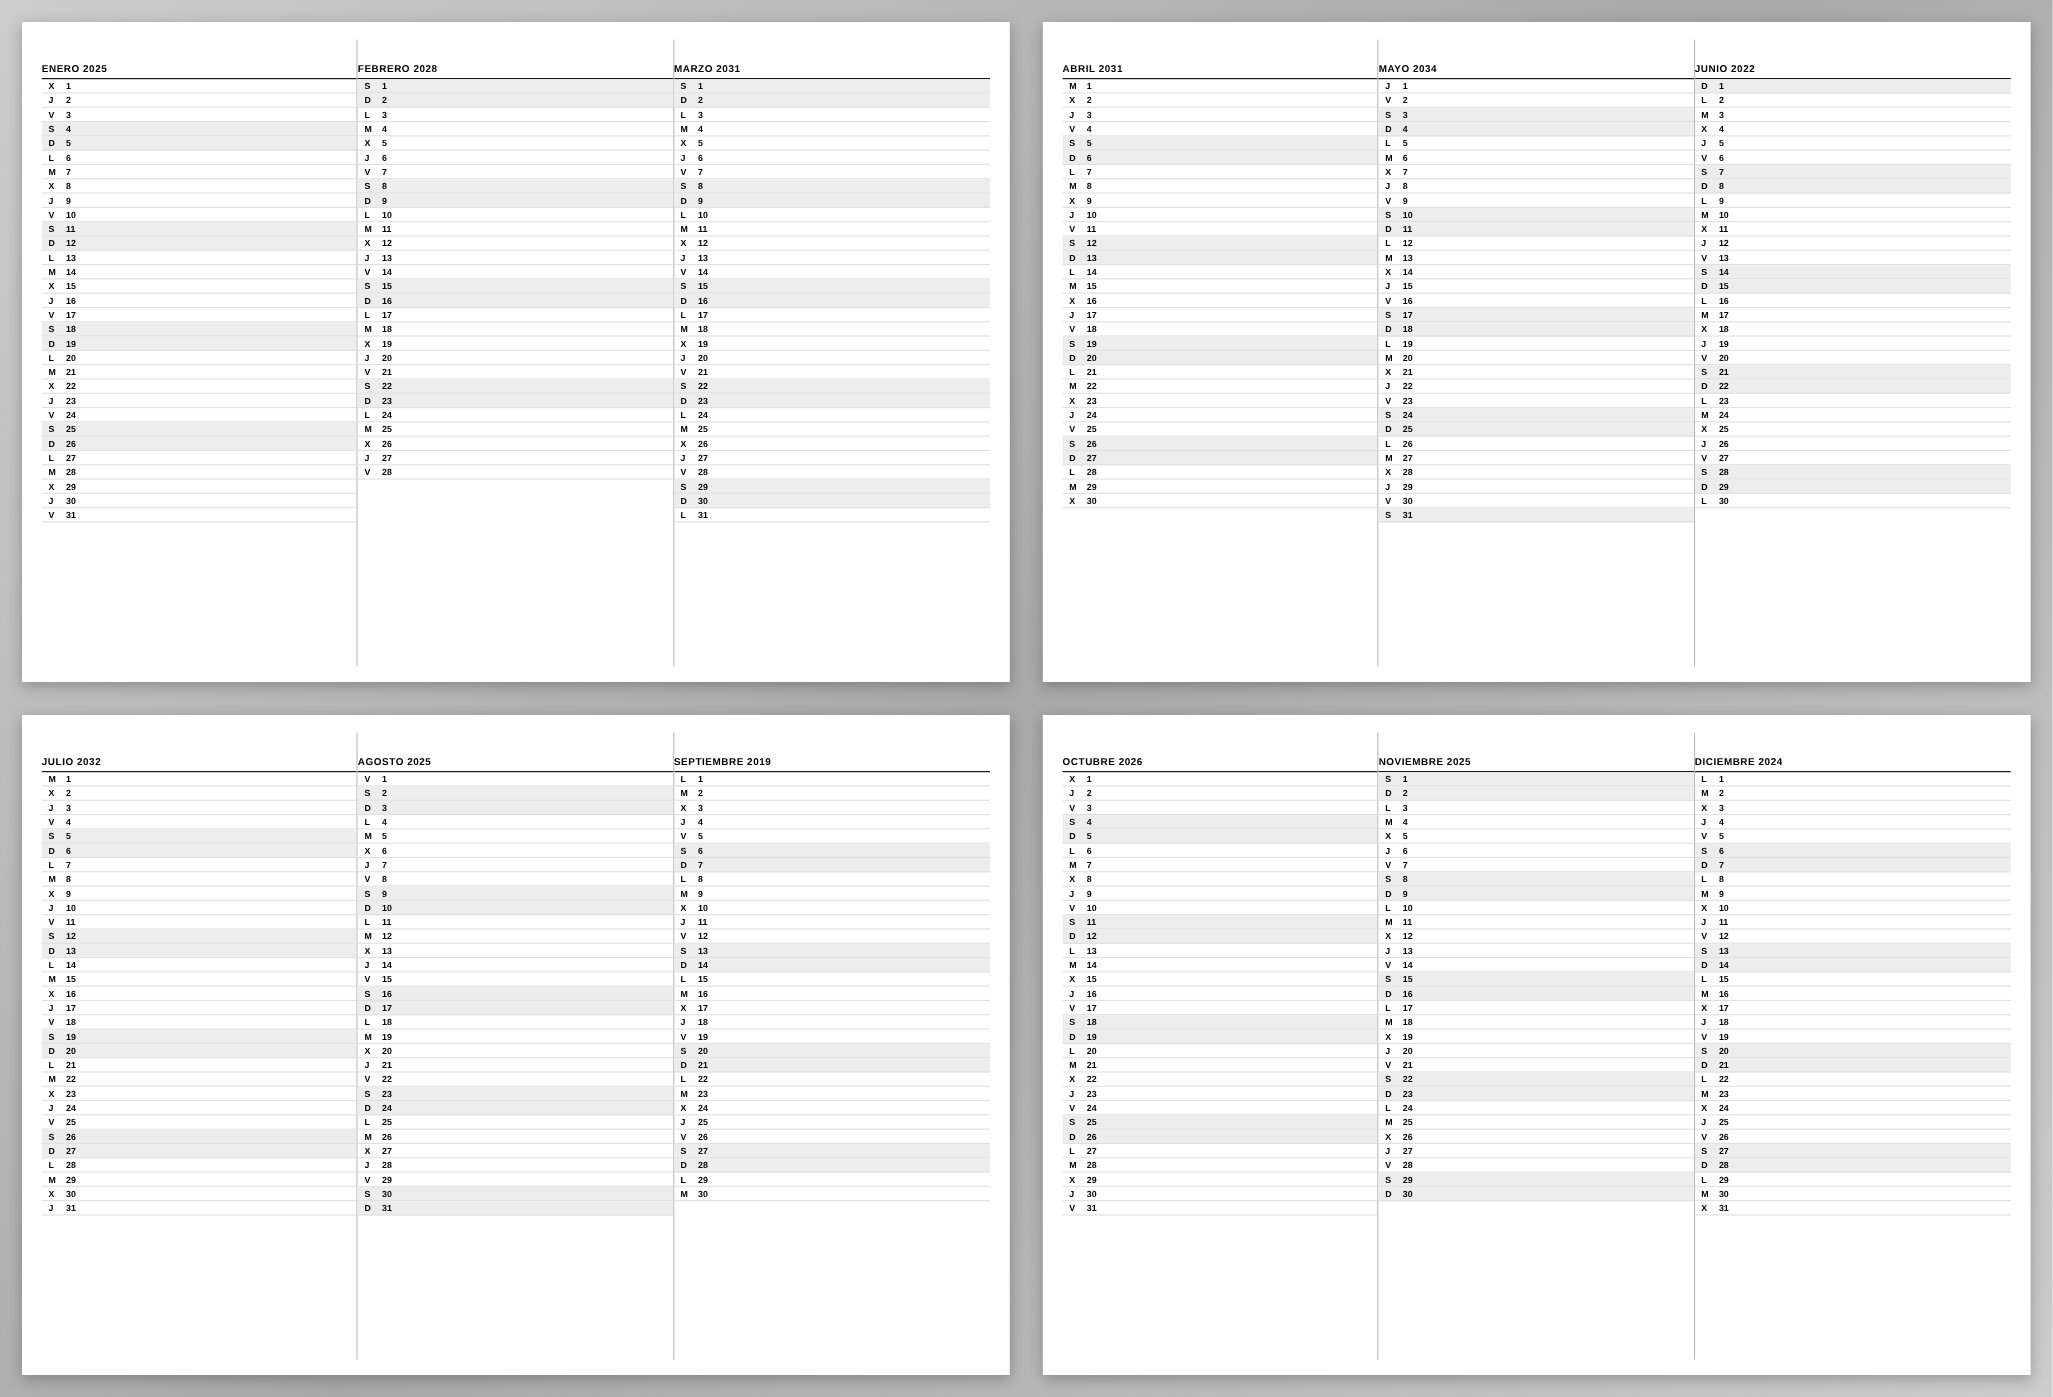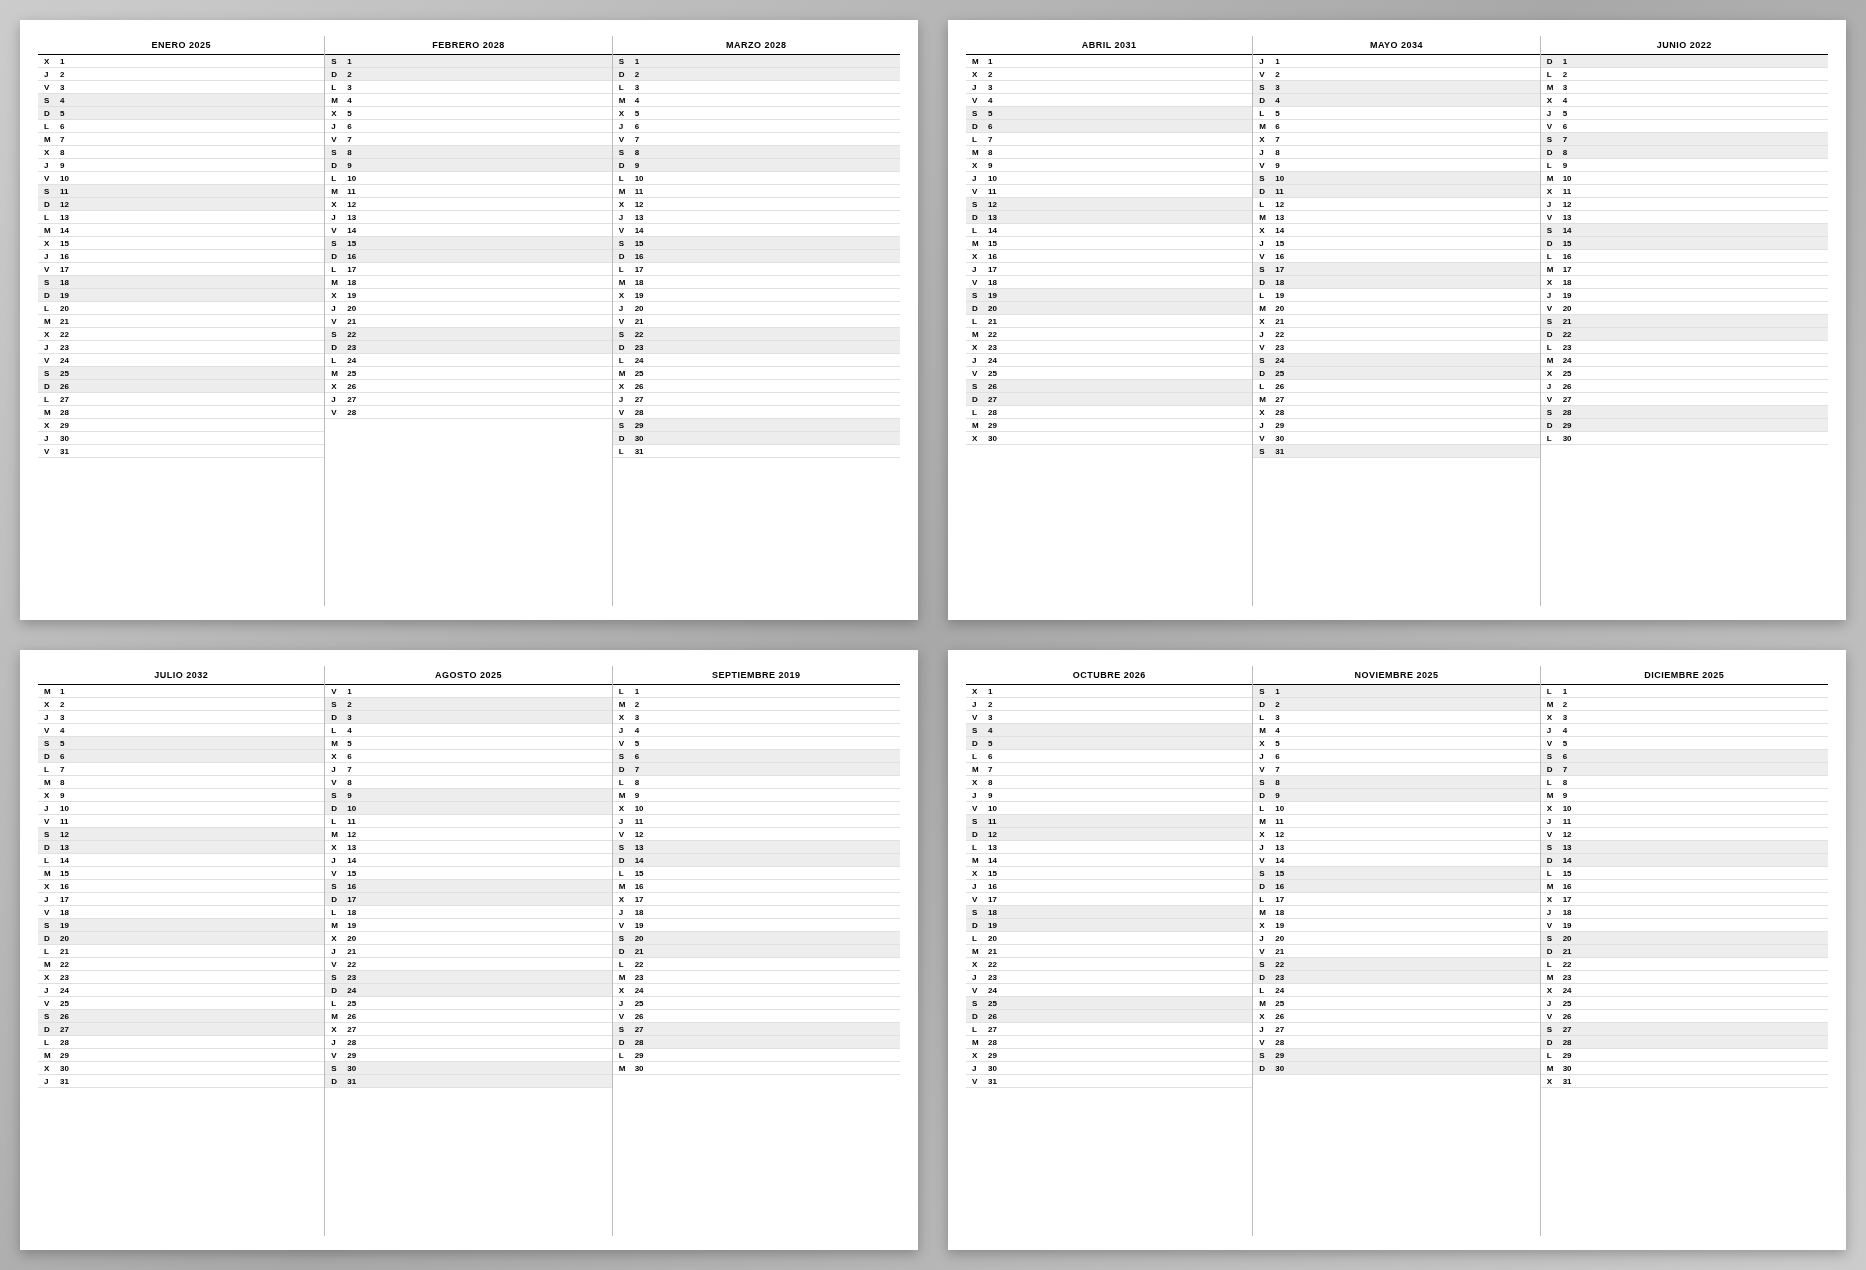--- a/index.html
+++ b/index.html
@@ -34,27 +34,27 @@
   }
   .month {
     display: flex;
     flex-direction: column;
     border-right: 1px solid #bbb;
   }
   .month:last-child {
     border-right: none;
   }
   .month-title {
-    text-align: center;
+    text-align: left;
     font-weight: bold;
     font-size: 9px;
     letter-spacing: 0.5px;
     padding: 4px 0 4px 0;
     border-bottom: 1px solid #000;
-    margin: 0 0 0 0;
+    margin: 17px 0 0 0;
   }
   .days {
     flex: 1;
     display: flex;
     flex-direction: column;
   }
   .day-row {
     display: flex;
     align-items: center;
     height: 13px;
@@ -321,21 +321,21 @@
               <span class="day-letter">J</span>
               <span class="day-num">27</span>
             </div>
             <div class="day-row">
               <span class="day-letter">V</span>
               <span class="day-num">28</span>
             </div>
           </div>
         </div>
         <div class="month">
-          <div class="month-title">MARZO 2028</div>
+          <div class="month-title">MARZO 2031</div>
           <div class="days">
             <div class="day-row weekend">
               <span class="day-letter">S</span>
               <span class="day-num">1</span>
             </div>
             <div class="day-row weekend">
               <span class="day-letter">D</span>
               <span class="day-num">2</span>
             </div>
             <div class="day-row">
@@ -1478,21 +1478,21 @@
               <span class="day-letter">S</span>
               <span class="day-num">29</span>
             </div>
             <div class="day-row weekend">
               <span class="day-letter">D</span>
               <span class="day-num">30</span>
             </div>
           </div>
         </div>
         <div class="month">
-          <div class="month-title">DICIEMBRE 2025</div>
+          <div class="month-title">DICIEMBRE 2024</div>
           <div class="days">
             <div class="day-row">
               <span class="day-letter">L</span>
               <span class="day-num">1</span>
             </div>
             <div class="day-row">
               <span class="day-letter">M</span>
               <span class="day-num">2</span>
             </div>
             <div class="day-row">

